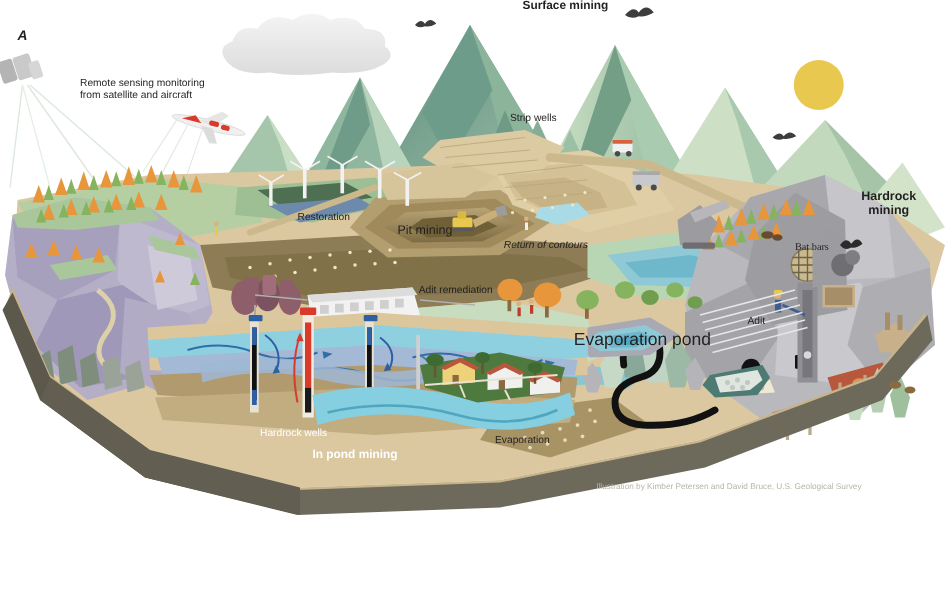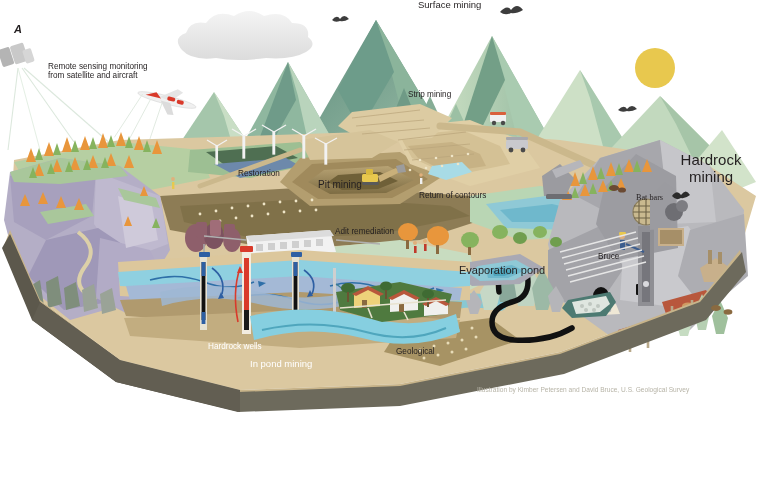--- a/index.html
+++ b/index.html
@@ -2,21 +2,21 @@
 <html><head>
 <meta charset="utf-8">
 <title>Mining Landscape Illustration</title>
 <style>
   html,body{margin:0;padding:0;background:#ffffff;}
   body{width:759px;height:485px;position:relative;overflow:hidden;
        font-family:"Liberation Sans",sans-serif;}
   #stage{position:absolute;left:0;top:0;width:759px;height:485px;background:#fff;}
   svg.layer{position:absolute;left:0;top:0;width:759px;height:485px;}
   .lbl{position:absolute;color:#231f20;white-space:pre;line-height:1.12;}
-  .lbl.bold{font-weight:normal;}
+  .lbl.bold{font-weight:bold;}
   .lbl.white{color:#ffffff;}
   .lbl.ghost{color:#b7b4a7;}
   .lbl.ctr{text-align:center;}
   .panel-letter{position:absolute;font-style:italic;font-weight:bold;color:#231f20;}
 </style>
 </head>
 <body>
 
 <div id="stage">
 
@@ -643,43 +643,43 @@
     <g stroke="#b0b0b0" stroke-width="1.4" fill="none">
       <path d="M204 236 L246 240"></path>
       <path d="M336 240 L380 244"></path>
     </g>
   </svg>
 
   <div class="panel-letter" style="left:14px;top:23px;font-size:11px;">A</div>
 
   <div class="lbl bold" style="left:418px;top:0px;font-size:9.5px;">Surface mining</div>
 
-  <div class="lbl bold ctr" style="left:678px;top:152px;font-size:15px;width:66px;">Hardrock
+  <div class="lbl bold ctr" style="left:678px;top:152px;font-size:10px;width:66px;">Hardrock
 mining</div>
 
   <div class="lbl bold white" style="left:250px;top:359px;font-size:9.5px;">In pond mining</div>
 
-  <div class="lbl" style="left:48px;top:62px;font-size:8.2px;">Remote sensing monitoring
+  <div class="lbl" style="left:64px;top:62px;font-size:8.2px;">Remote sensing monitoring
 from satellite and aircraft</div>
 
-  <div class="lbl" style="left:408px;top:90px;font-size:8.2px;">Strip mining</div>
+  <div class="lbl" style="left:408px;top:90px;font-size:8.2px;">Strip wells</div>
 
   <div class="lbl" style="left:238px;top:169px;font-size:8.2px;text-align:center;">Restoration</div>
 
   <div class="lbl" style="left:318px;top:179px;font-size:10px;">Pit mining</div>
 
-  <div class="lbl" style="left:419px;top:191px;font-size:8.2px;">Return of contours</div>
+  <div class="lbl" style="left:403px;top:191px;font-size:8.2px;font-style:italic;">Return of contours</div>
 
   <div class="lbl" style="left:335px;top:227px;font-size:8.2px;">Adit remediation</div>
 
   <div class="lbl" style="left:636px;top:193px;font-size:8.2px;font-family:Liberation Serif, serif;">Bat bars</div>
 
-  <div class="lbl" style="left:598px;top:252px;font-size:8.2px;">Bruce</div>
-
-  <div class="lbl" style="left:459px;top:264px;font-size:11px;">Evaporation pond</div>
-
-  <div class="lbl" style="left:396px;top:347px;font-size:8.2px;">Geological</div>
+  <div class="lbl" style="left:598px;top:252px;font-size:8.2px;">Adit</div>
+
+  <div class="lbl" style="left:459px;top:264px;font-size:14px;">Evaporation pond</div>
+
+  <div class="lbl" style="left:396px;top:347px;font-size:8.2px;">Evaporation</div>
 
   <div class="lbl white" style="left:208px;top:342px;font-size:8.2px;">Hardrock wells</div>
 
   <div class="lbl ghost" style="left:477px;top:386px;font-size:6.6px;">Illustration by Kimber Petersen and David Bruce, U.S. Geological Survey</div>
 
 </div>
 
 </body></html>

